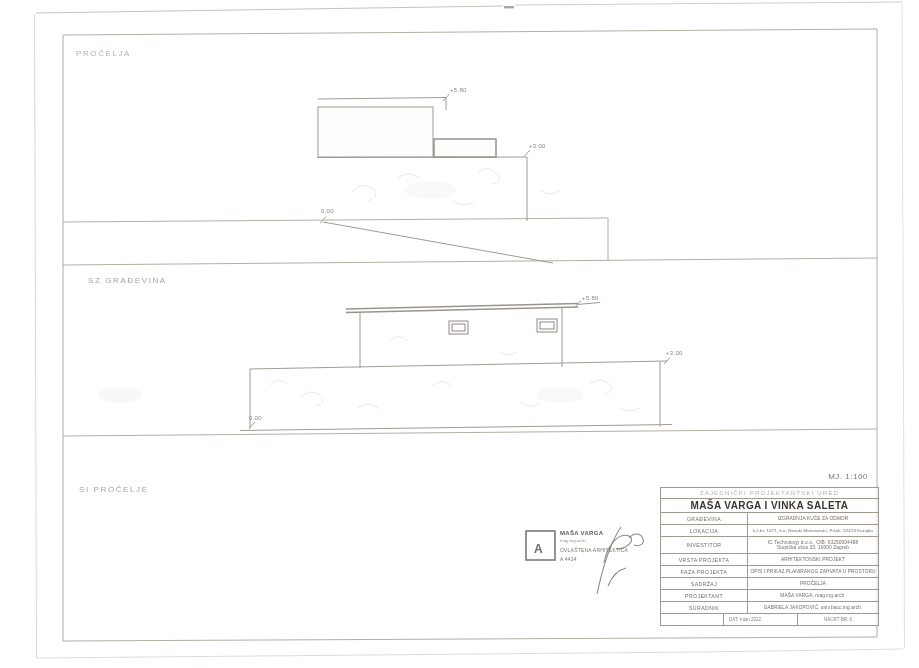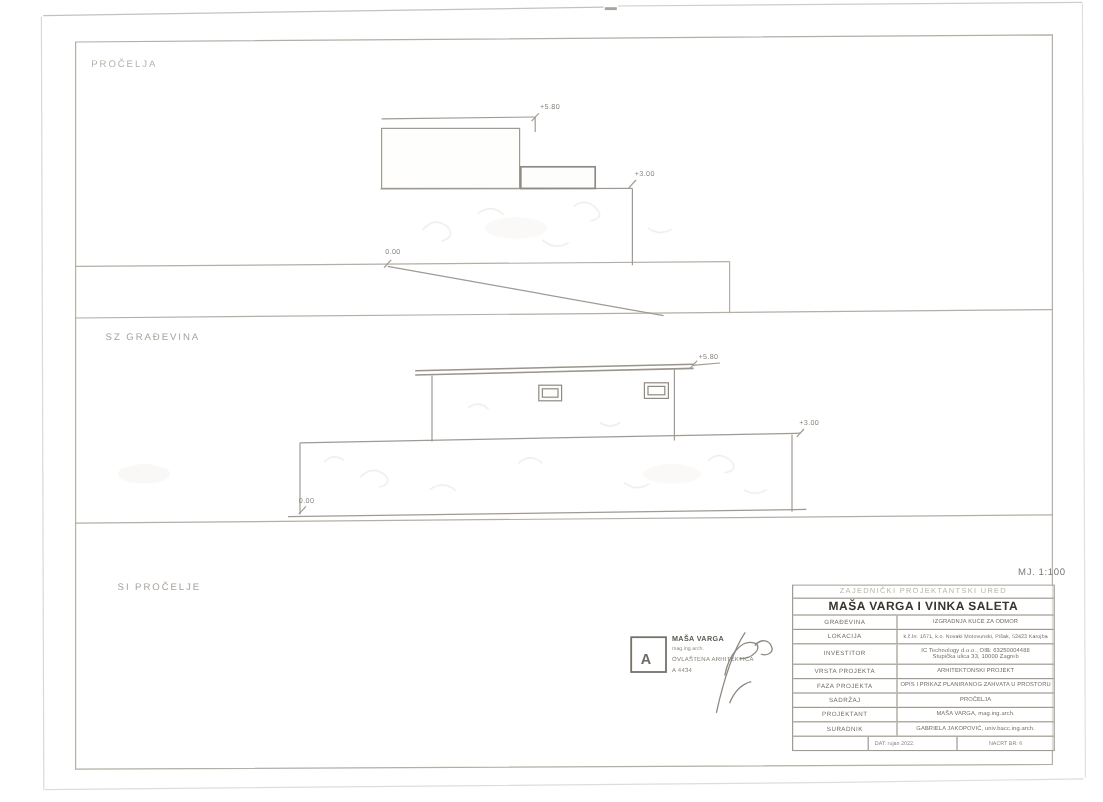--- a/index.html
+++ b/index.html
@@ -140,31 +140,31 @@
       <path d="M597,594 C603,566 612,540 621,527"></path>
       <path d="M604,563 C607,546 618,532 629,536 C636,539 628,549 616,549"></path>
       <path d="M629,538 C634,532 641,533 643,539 C645,544 639,547 634,545"></path>
       <path d="M608,586 C612,576 618,570 626,568"></path>
     </g>
   </g>
 </svg>
 
 <div class="abs section-label faint" style="left:76px;top:49px">PROČELJA</div>
 <div class="abs section-label" style="left:88px;top:276px">SZ GRAĐEVINA</div>
-<div class="abs section-label" style="left:98px;top:485px">SI PROČELJE</div>
+<div class="abs section-label" style="left:79px;top:485px">SI PROČELJE</div>
 
 <div class="abs lvl" style="left:450px;top:87px">+5.80</div>
 <div class="abs lvl" style="left:529px;top:143px">+3.00</div>
 <div class="abs lvl" style="left:321px;top:208px">0.00</div>
 
 <div class="abs lvl" style="left:582px;top:295px">+5.80</div>
 <div class="abs lvl" style="left:666px;top:350px">+3.00</div>
 <div class="abs lvl" style="left:249px;top:415px">0.00</div>
 
-<div class="abs scale" style="left:808px;top:472px;width:80px;text-align:right">MJ. 1:100</div>
+<div class="abs scale" style="left:808px;top:472px;width:80px;text-align:center">MJ. 1:100</div>
 
 <div class="abs stamp-a" style="left:534px;top:542px">A</div>
 <div class="abs stamp-name" style="left:560px;top:530px">MAŠA VARGA</div>
 <div class="abs stamp-sub" style="left:560px;top:538px">mag.ing.arch.</div>
 <div class="abs stamp-lic" style="left:560px;top:547px">OVLAŠTENA ARHITEKTICA</div>
 <div class="abs stamp-lic" style="left:560px;top:556px">A 4434</div>
 
 <div class="abs titleblock">
   <div class="tb-office">ZAJEDNIČKI PROJEKTANTSKI URED</div>
   <div class="tb-architects">MAŠA VARGA I VINKA SALETA</div>

